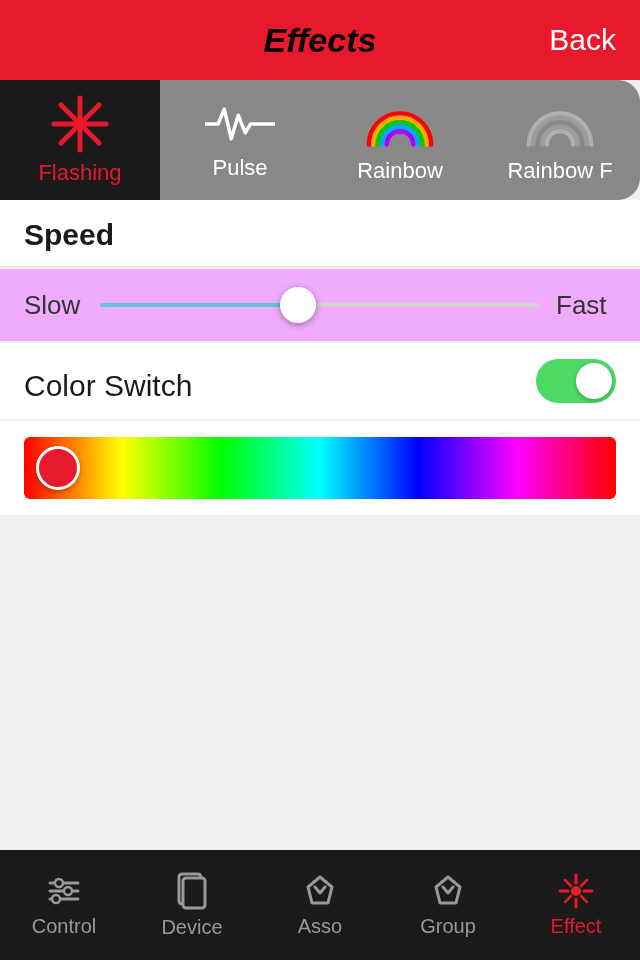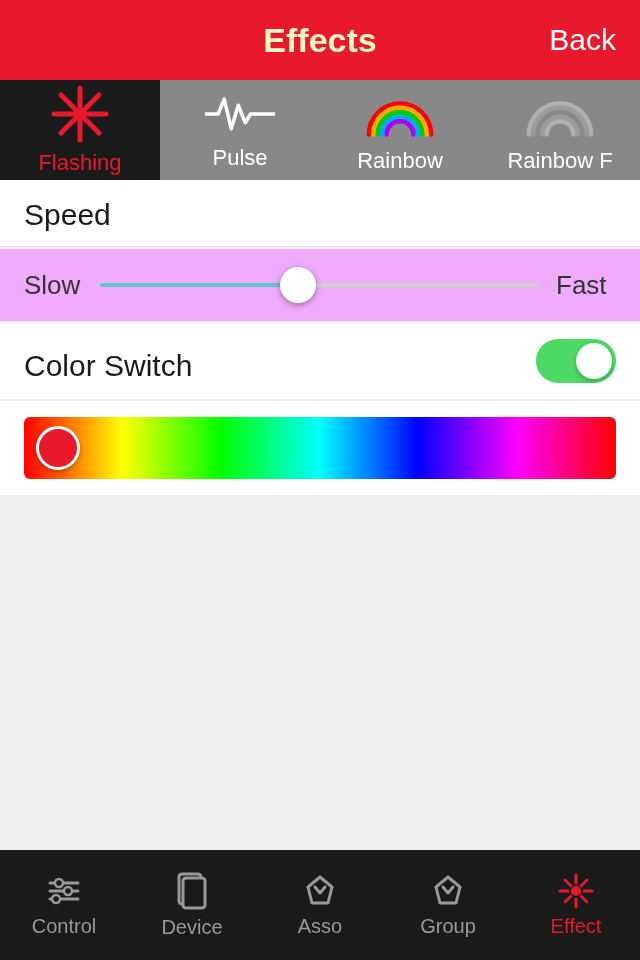--- a/index.html
+++ b/index.html
@@ -15,37 +15,39 @@
     
     .header {
       background: #e8192c;
       height: 80px;
       display: flex;
       align-items: center;
       justify-content: center;
       position: relative;
     }
     .header-title {
-      color: #fef9c3;
+      color: #000000;
       font-size: 34px;
       font-weight: 600;
+      font-style: italic;
     }
     .header-back {
       position: absolute;
       right: 24px;
       color: white;
       font-size: 30px;
       font-weight: 400;
     }
 
     
     .tabs {
       display: flex;
-      height: 100px;
+      height: 120px;
       background: #888;
+      border-radius: 22px;
     }
     .tab {
       flex: 1;
       display: flex;
       flex-direction: column;
       align-items: center;
       justify-content: center;
       cursor: pointer;
       gap: 6px;
     }
@@ -100,21 +102,21 @@
     .section {
       background: white;
       margin-bottom: 2px;
     }
     .section-header {
       padding: 18px 24px 14px;
       border-bottom: 1px solid #e0e0e0;
     }
     .section-title {
       font-size: 30px;
-      font-weight: 400;
+      font-weight: 700;
       color: #1a1a1a;
     }
 
     
     .slider-row {
       background: #f0abfc;
       padding: 16px 24px;
       display: flex;
       align-items: center;
       gap: 16px;

